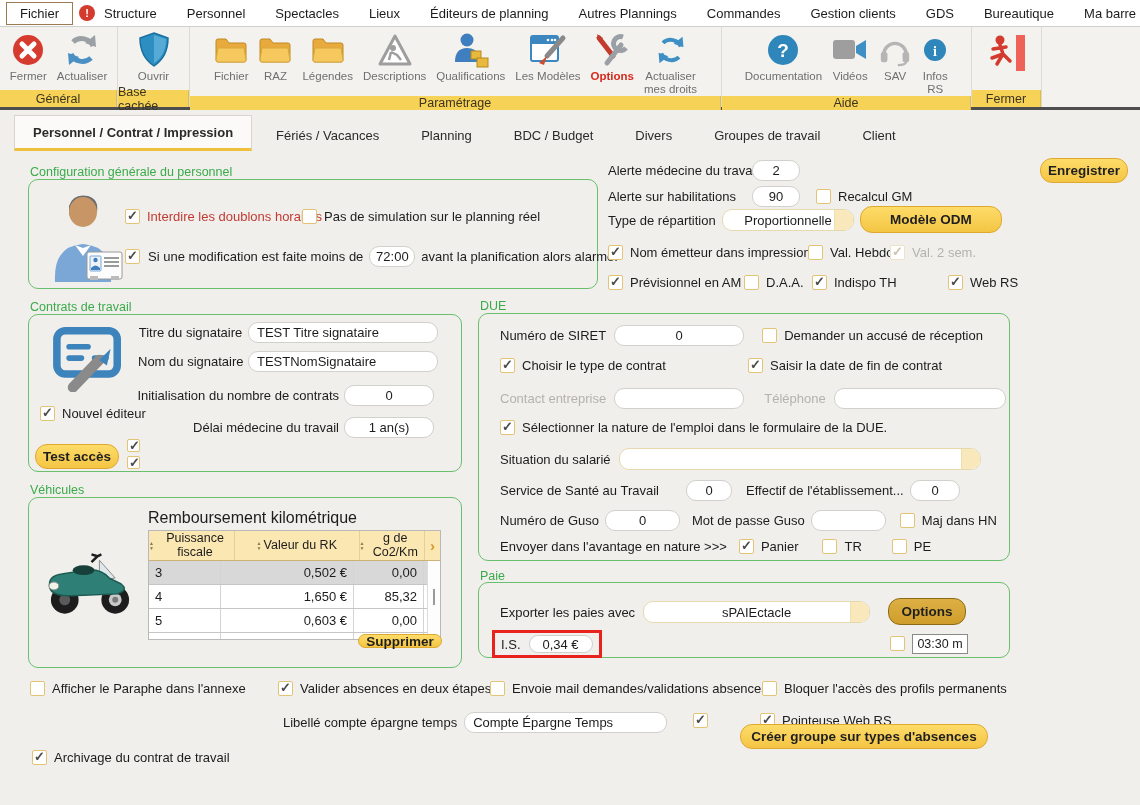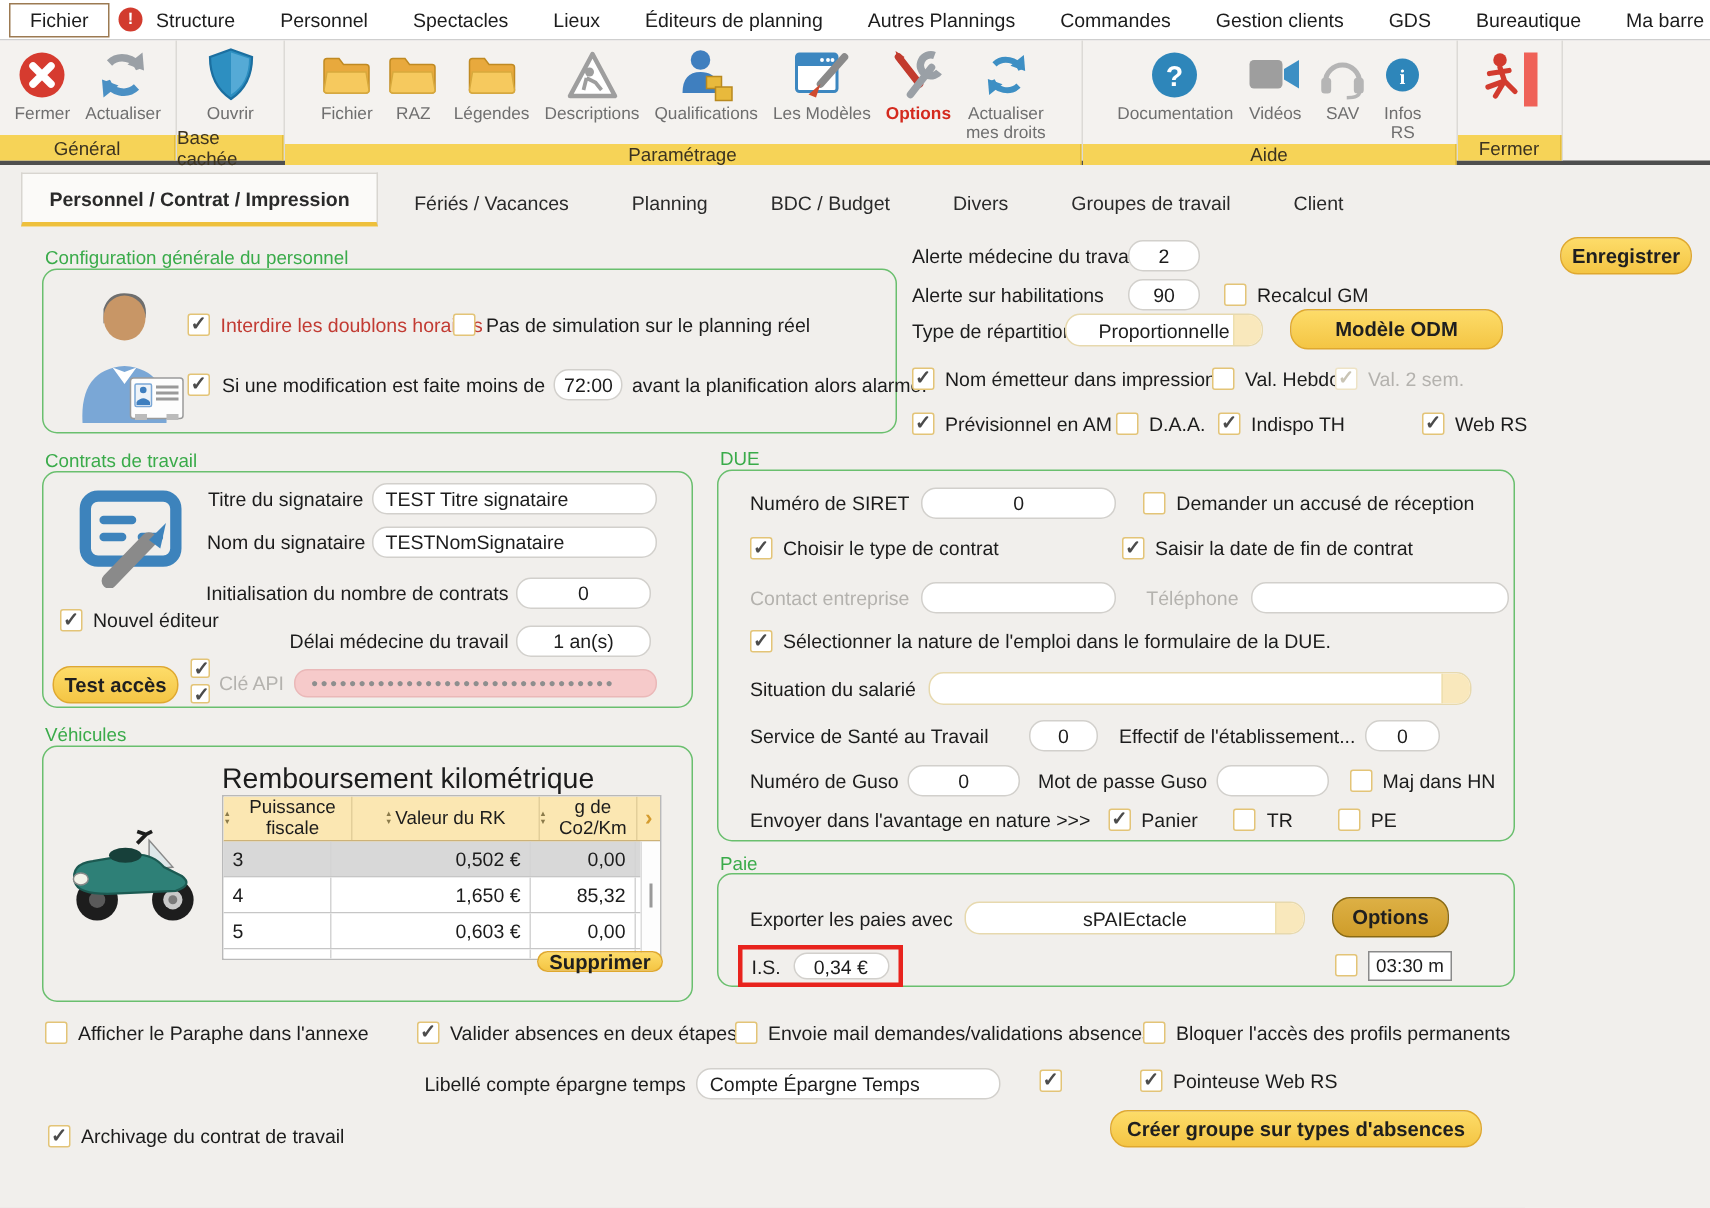--- a/index.html
+++ b/index.html
@@ -338,21 +338,21 @@
     <span class="inp center" style="width:48px;margin-left:4px">2</span>
   </div>
   <div class="row" style="left:608px;top:186px">
     <span class="lbl" style="width:140px">Alerte sur habilitations</span>
     <span class="inp center" style="width:48px;margin-left:4px">90</span>
     <span class="cb" style="margin-left:16px"></span>
     <span class="cblab">Recalcul GM</span>
   </div>
   <div class="row" style="left:608px;top:209px">
     <span class="lbl" style="width:102px">Type de répartition</span>
-    <span class="dropdown" style="width:132px;margin-left:0">
+    <span class="dropdown" style="width:132px;margin-left:12px">
         <span>Proportionnelle</span>
       </span>
   </div>
   <div class="btn" style="left:860px;top:206px;width:142px;height:27px">Modèle ODM</div>
   <div class="row" style="left:608px;top:245px">
     <span class="cb checked"></span>
     <span class="cblab">Nom émetteur dans impression</span>
   </div>
   <div class="row" style="left:808px;top:245px">
     <span class="cb"></span>
@@ -407,24 +407,20 @@
     <span class="cb checked"></span>
     <span class="cblab">Nouvel éditeur</span>
   </div>
   <div class="row" style="left:129px;top:417px">
     <span class="lbl" style="width:210px;text-align:right">Délai médecine du travail</span>
     <span class="inp center" style="width:90px;margin-left:5px">1 an(s)</span>
   </div>
   <div class="btn" style="left:35px;top:444px;width:84px;height:25px">Test accès</div>
   <span class="cb small checked" style="position:absolute;left:127px;top:439px"></span>
   <span class="cb small checked" style="position:absolute;left:127px;top:456px"></span>
-  <div class="row" style="left:146px;top:446px">
-    <span class="lbl gray">Clé API</span>
-    <span class="pink" style="width:242px;margin-left:7px">●●●●●●●●●●●●●●●●●●●●●●●●●●●●●●●●</span>
-  </div>
 
   <span class="lbl green" style="position:absolute;left:480px;top:299px">DUE</span>
   <div class="section" style="left:478px;top:313px;width:532px;height:248px"></div>
   <div class="row" style="left:500px;top:325px">
     <span class="lbl">Numéro de SIRET</span>
     <span class="inp center" style="width:130px;margin-left:8px">0</span>
     <span class="cb" style="margin-left:18px"></span>
     <span class="cblab">Demander un accusé de réception</span>
   </div>
   <div class="row" style="left:500px;top:358px">
@@ -484,21 +480,21 @@
         <circle cx="74" cy="52" r="14" fill="#1d1d1d"></circle>
         <circle cx="74" cy="52" r="6.5" fill="#c9c9c9"></circle>
         <circle cx="74" cy="52" r="3" fill="#7a7a7a"></circle>
         <path d="M58 12 L74 30 L58 32 Z" fill="#dfe8ea" stroke="#8a8a8a"></path>
         <path d="M8 40 Q5 28 20 26 L38 23 Q58 18 68 30 L80 36 Q88 42 76 46 L30 48 Q10 48 8 40 Z" fill="#2e8077" stroke="#1c5a52" stroke-width="1.5"></path>
         <ellipse cx="42" cy="22" rx="11" ry="5" fill="#17403a"></ellipse>
         <path d="M50 14 L56 8 M56 8 L50 6 M56 8 L60 6" stroke="#1d1d1d" stroke-width="2.5" fill="none"></path>
         <ellipse cx="12" cy="38" rx="5" ry="4" fill="#f2f2e8" stroke="#8a8a8a"></ellipse>
       </svg>
   </div>
-  <span class="lbl" style="position:absolute;left:148px;top:509px;font-size:19px">Remboursement kilométrique</span>
+  <span class="lbl" style="position:absolute;left:148px;top:509px;font-size:16px">Remboursement kilométrique</span>
   <div class="vtable">
     <div class="thead">
       <div class="th" style="width:92px">
           <span class="sort">
             <span>▲</span>
             <span>▼</span>
           </span>
           <span>Puissance fiscale</span>
         </div>
       <div class="th" style="width:133px">
@@ -577,19 +573,19 @@
   </div>
   <div class="row" style="left:762px;top:681px">
     <span class="cb"></span>
     <span class="cblab">Bloquer l'accès des profils permanents</span>
   </div>
   <span class="cb checked" style="position:absolute;left:693px;top:713px"></span>
   <div class="row" style="left:760px;top:713px">
     <span class="cb checked"></span>
     <span class="cblab">Pointeuse Web RS</span>
   </div>
-  <div class="btn" style="left:740px;top:740px;width:248px;height:25px">Créer groupe sur types d'absences</div>
+  <div class="btn" style="left:740px;top:724px;width:248px;height:25px">Créer groupe sur types d'absences</div>
   <div class="row" style="left:32px;top:750px">
     <span class="cb checked"></span>
     <span class="cblab">Archivage du contrat de travail</span>
   </div>
 
 </div>
 
 </body></html>

